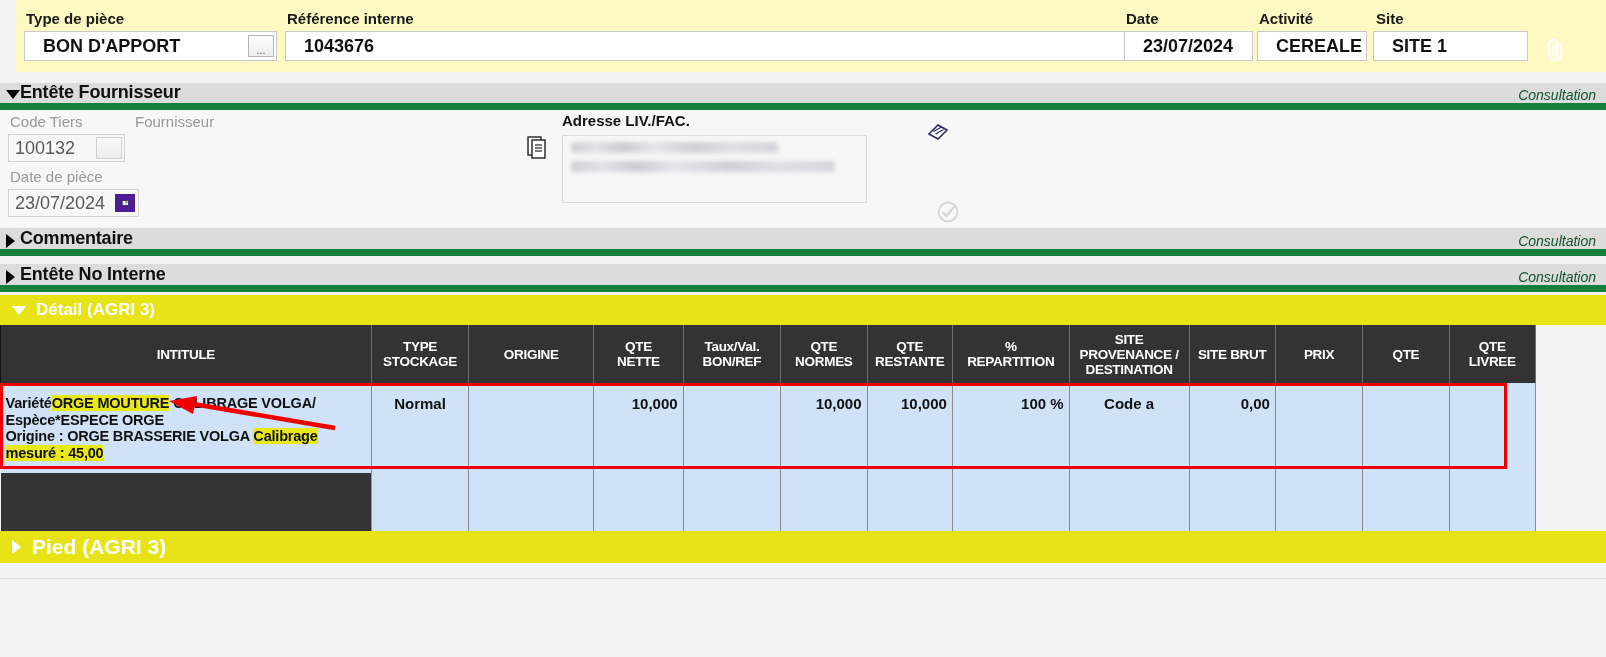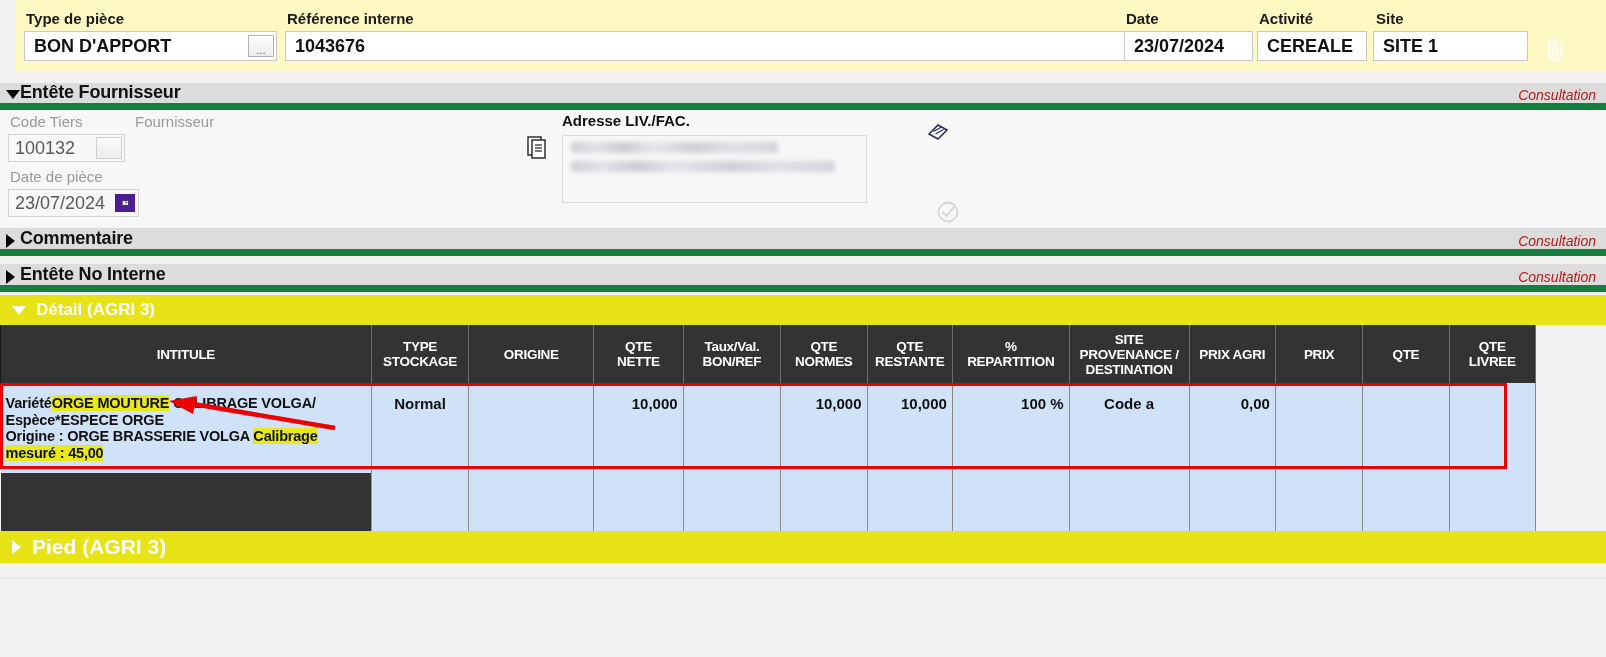--- a/index.html
+++ b/index.html
@@ -22,21 +22,21 @@
     position: absolute;
     font-size: 15px; font-weight: bold; color: #1a1a1a;
     white-space: nowrap;
   }
   .fld-box {
     position: absolute;
     background: #ffffff;
     border: 1px solid #c8c8c8;
     display: flex; align-items: center;
     font-size: 18px; font-weight: bold; color: #111;
-    padding-left: 9px;
+    padding-left: 18px;
     overflow: hidden; white-space: nowrap;
   }
   .ellipsis-btn {
     position: absolute; right: 2px; top: 50%; transform: translateY(-50%);
     width: 26px; height: 22px;
     background: linear-gradient(#fdfdfd,#ededed);
     border: 1px solid #b4b4b4;
     font-size: 11px; color: #555;
     display: flex; align-items: flex-end; justify-content: center;
     line-height: 8px; padding-bottom: 2px; font-weight: normal;
@@ -55,21 +55,21 @@
     letter-spacing: -0.2px;
   }
   .tri {
     position: absolute; left: 6px;
     width: 0; height: 0;
   }
   .tri-down { border-left: 7px solid transparent; border-right: 7px solid transparent; border-top: 9px solid #000; top: 7px; }
   .tri-right { border-top: 7px solid transparent; border-bottom: 7px solid transparent; border-left: 9px solid #000; top: 6px; }
   .consult {
     position: absolute; right: 10px;
-    font-size: 14px; font-style: italic; color: #b91c1c;
+    font-size: 14px; font-style: italic; color: #14532d;
   }
 
   
   .sup-panel {
     position: absolute; left: 0; top: 110px; width: 1606px; height: 117px;
     background: #f7f7f7;
   }
   .lbl-dis {
     position: absolute; font-size: 15px; color: #999; white-space: nowrap;
   }
@@ -287,21 +287,21 @@
       <tr>
         <th><span>INTITULE</span></th>
         <th>TYPE<br>STOCKAGE</th>
         <th><span>ORIGINE</span></th>
         <th>QTE<br>NETTE</th>
         <th>Taux/Val.<br>BON/REF</th>
         <th>QTE<br>NORMES</th>
         <th>QTE<br>RESTANTE</th>
         <th>%<br>REPARTITION</th>
         <th>SITE<br>PROVENANCE /<br>DESTINATION</th>
-        <th><span>PRIX AGRI</span></th>
+        <th><span>SITE BRUT</span></th>
         <th><span>PRIX</span></th>
         <th><span>QTE</span></th>
         <th>QTE<br>LIVREE</th>
       </tr>
     </thead>
     <tbody>
       <tr>
         <td>
           <div class="intitule-cell" id="intitule-host">
               <div><span>Variété</span><span class="hl">ORGE MOUTURE</span><span> CALIBRAGE VOLGA/</span></div>

